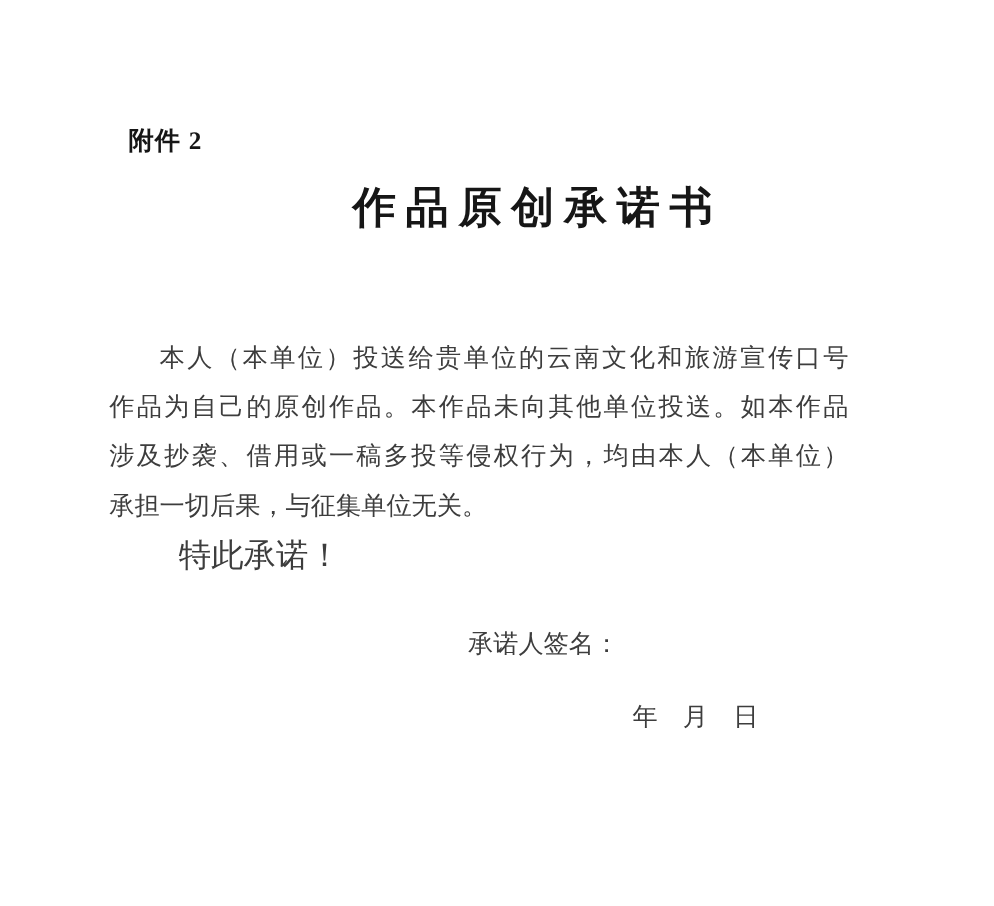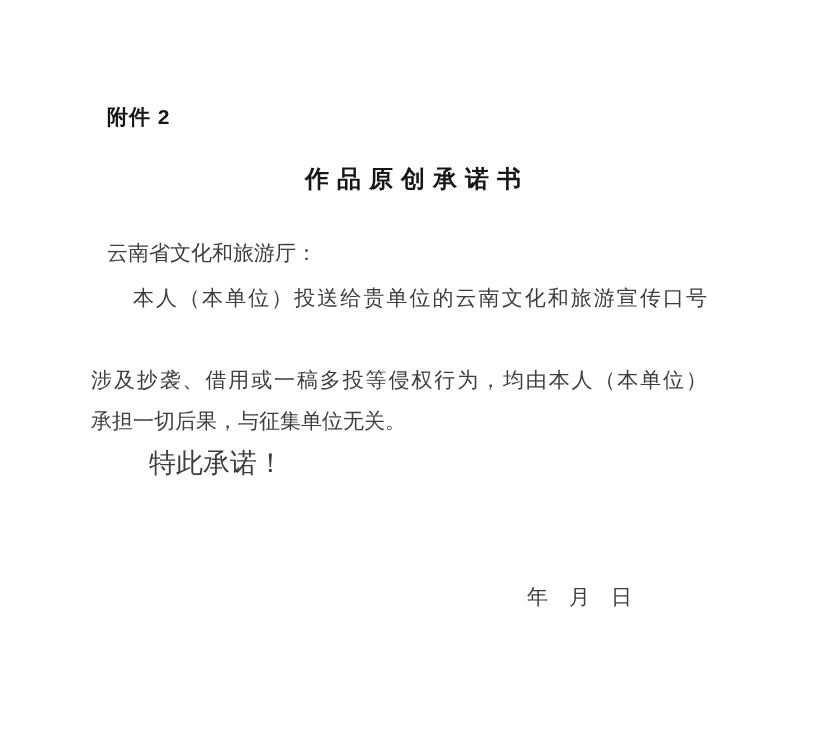--- a/index.html
+++ b/index.html
@@ -5,36 +5,36 @@
   html, body {
     margin: 0;
     padding: 0;
     background: #ffffff;
   }
   .page {
     position: relative;
     width: 708px;
     height: 755px;
     background: var(--color-page_background, #ffffff);
-    font-family: Liberation Sans, sans-serif;
+    font-family: Liberation Serif, serif;
     overflow: hidden;
   }
   .abs { position: absolute; line-height: 1.05; white-space: pre; }
 
   .attachment-label {
     top: 106px; left: 107px;
     font-size: 21px;
     font-weight: 700;
     color: var(--color-heading, #161616);
     letter-spacing: 1px;
   }
   .doc-title {
     top: 154px; left: 293px;
-    margin: 12px;
-    font-size: 24px;
+    margin: 1px;
+    font-size: 36px;
     font-weight: 700;
     color: var(--color-heading, #161616);
     letter-spacing: 8px;
   }
   .salutation {
     top: 242px; left: 107px;
     font-size: 21px;
     color: var(--color-text, #3d3d3d);
   }
   .body-line {
@@ -82,29 +82,30 @@
 </style>
 </head>
 <body>
 
 <div class="page">
 
   <div class="abs attachment-label">附件 2</div>
 
   <h1 class="abs doc-title">作品原创承诺书</h1>
 
-  <div class="abs salutation">云南省文化和旅游厅：</div>
 
   <p class="abs body-line stretch indent-2em line-1">本人（本单位）投送给贵单位的云南文化和旅游宣传口号</p>
 
+  <p class="abs body-line stretch line-2">作品为自己的原创作品。本作品未向其他单位投送。如本作品</p>
 
   <p class="abs body-line line-4">承担一切后果，与征集单位无关。</p>
 
   <p class="abs body-line stretch line-3">涉及抄袭、借用或一稿多投等侵权行为，均由本人（本单位）</p>
 
   <div class="abs closing">特此承诺！</div>
 
+  <div class="abs signature-label">承诺人签名：</div>
 
   <div class="abs date-line">年　月　日</div>
 
   <div class="scrollbar-thumb"></div>
 
 </div>
 
 </body></html>

